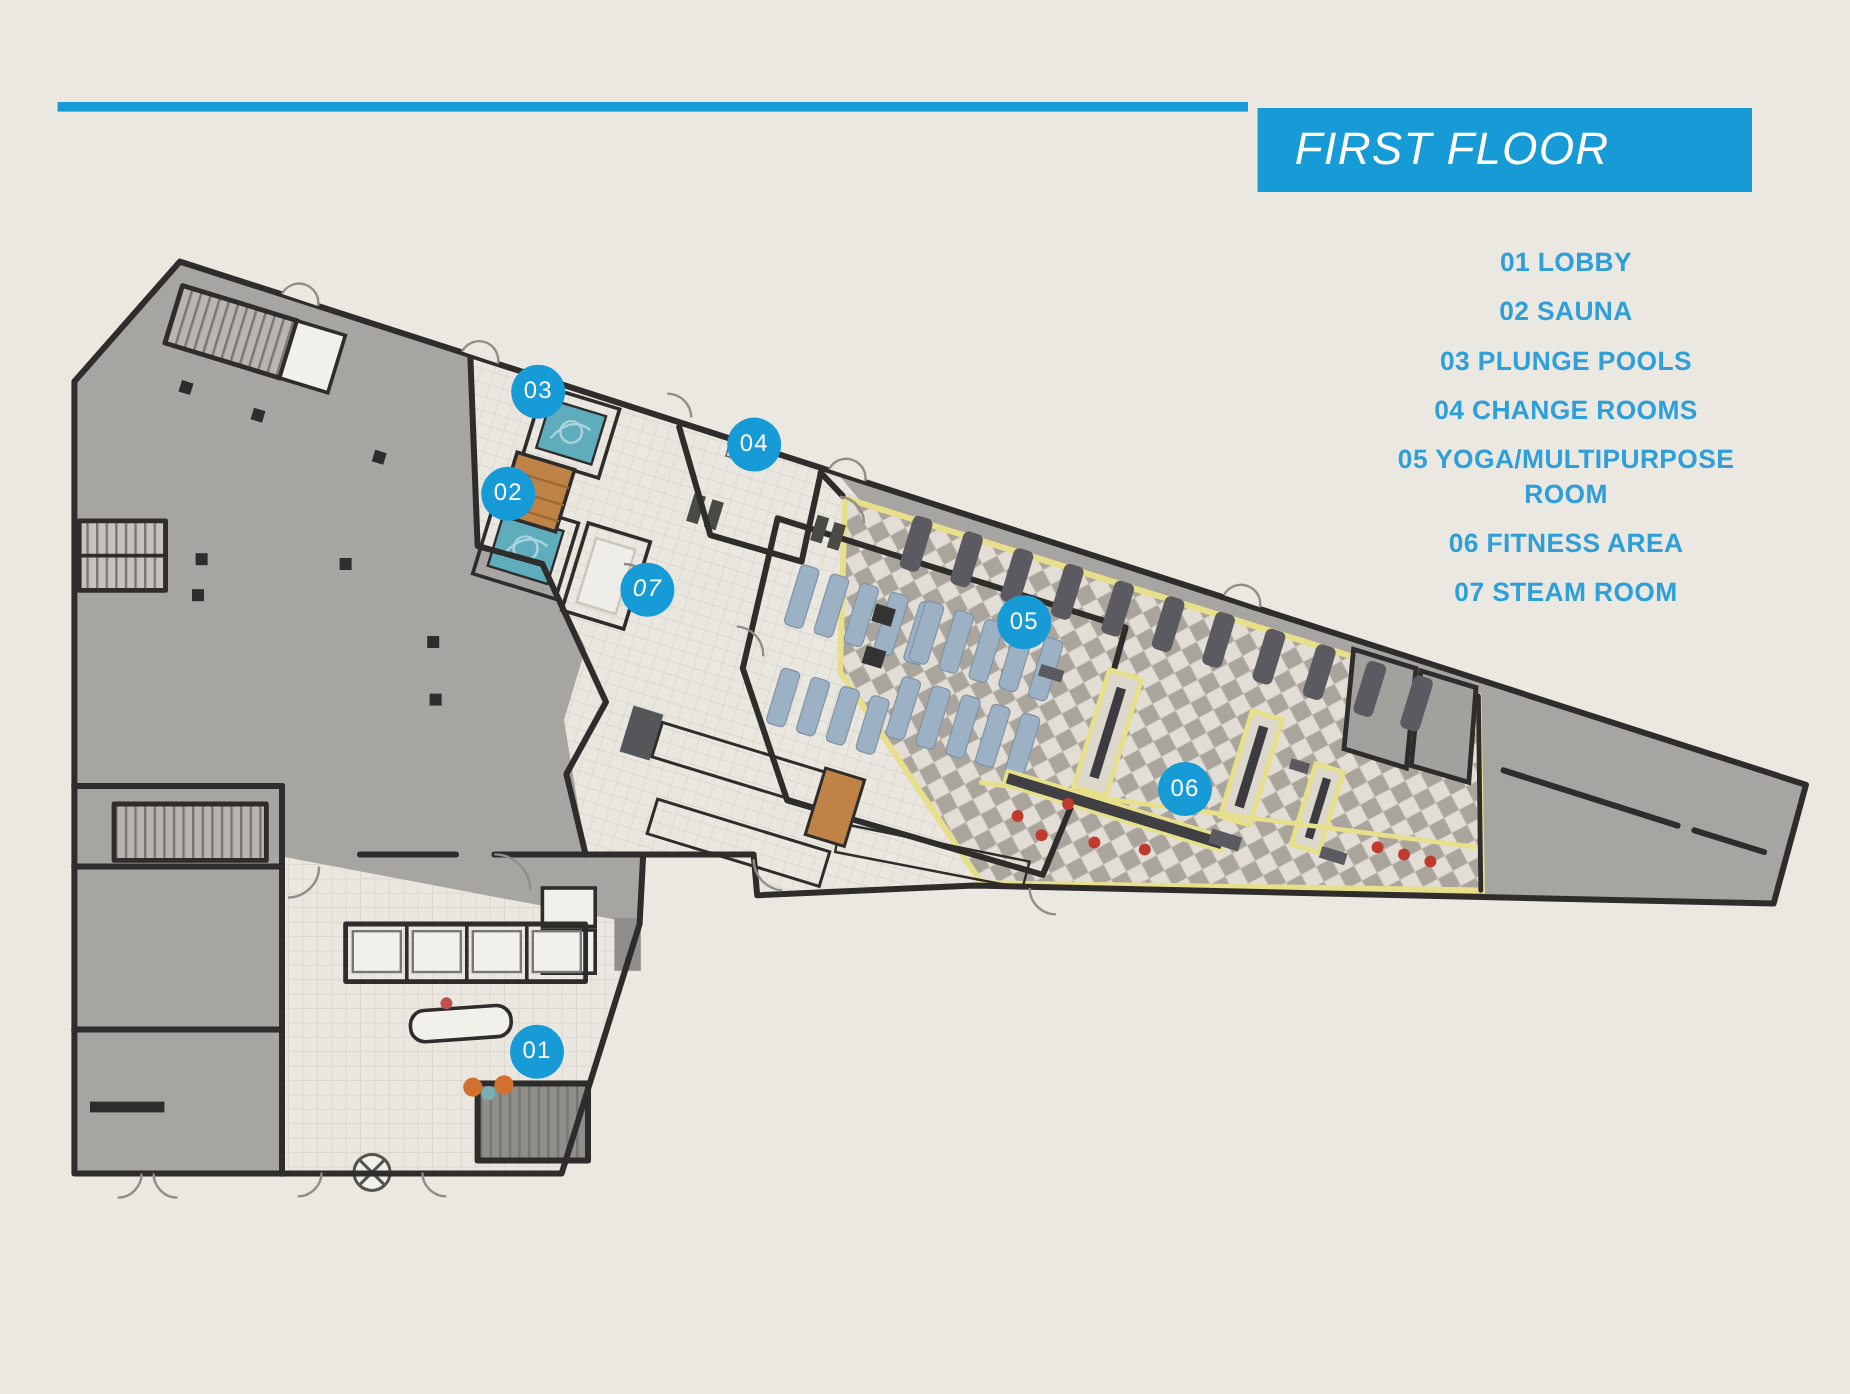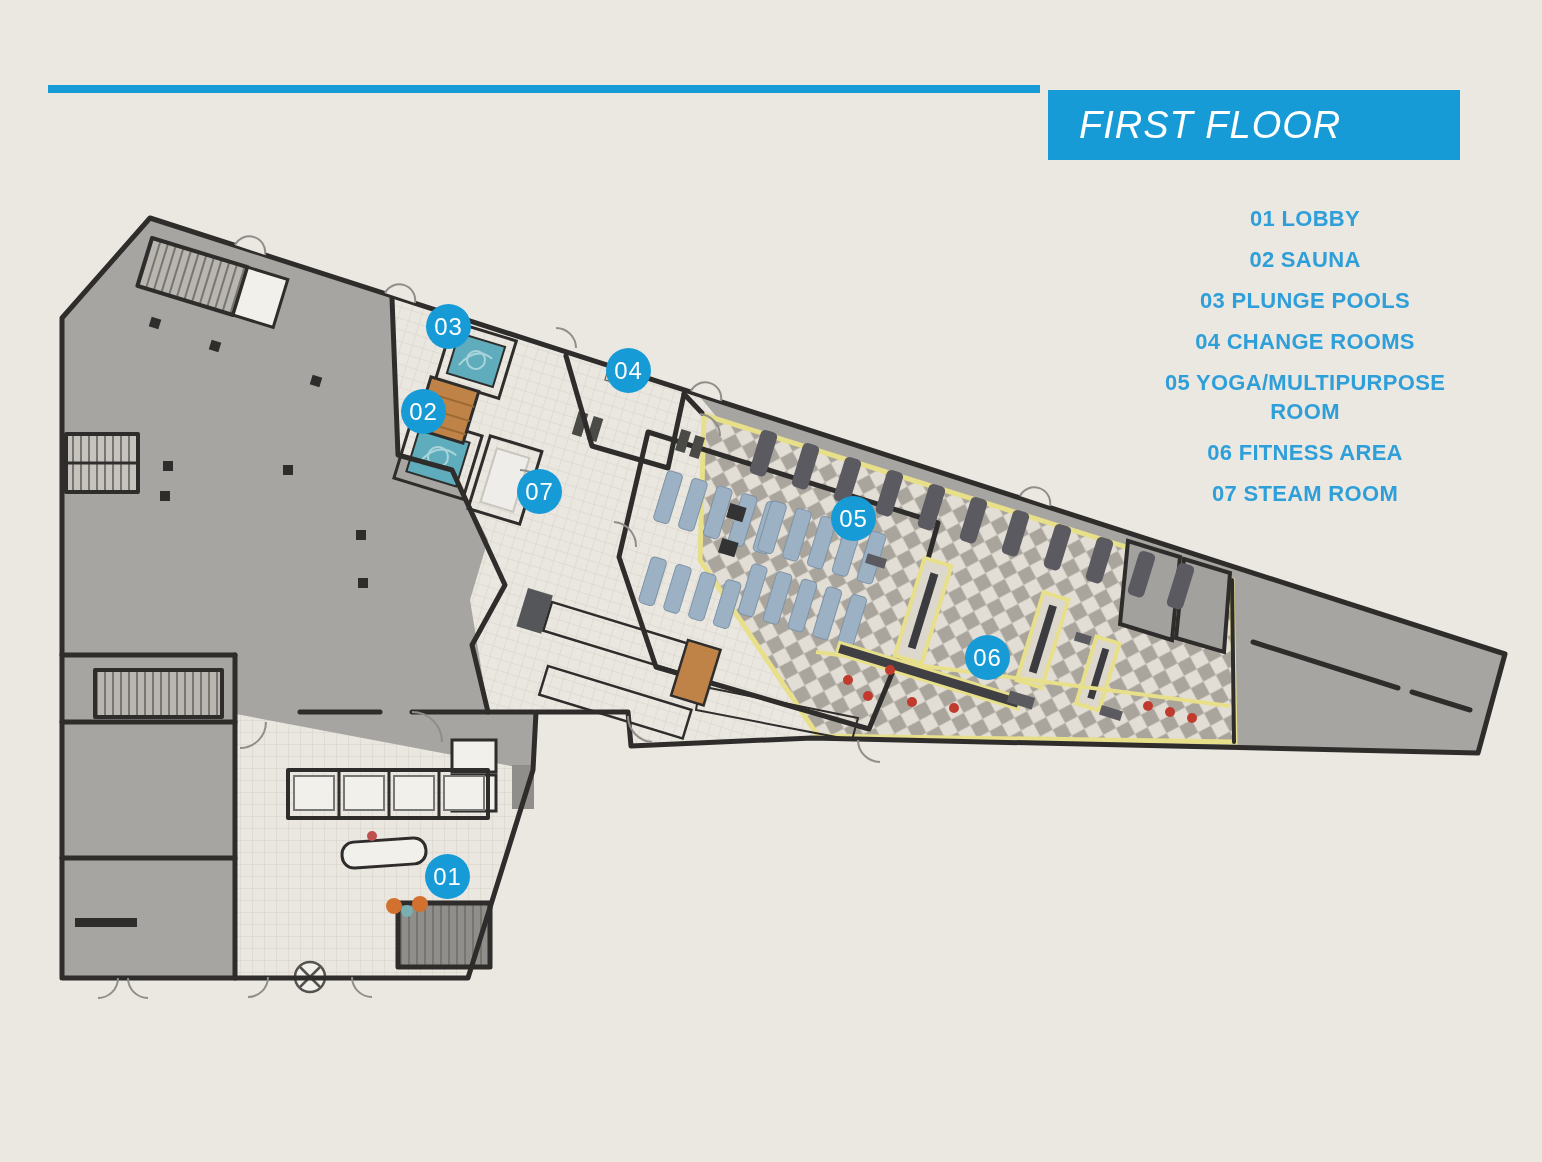--- a/index.html
+++ b/index.html
@@ -9,21 +9,21 @@
   .title-box{position:absolute;left:1048px;top:90px;width:412px;height:70px;background:var(--accent,#169bd7);
              display:flex;align-items:center;box-sizing:border-box;padding-left:31px;}
   .title-box span{color:#fff;font-style:italic;font-size:38px;letter-spacing:1px;}
   .legend{position:absolute;right:82px;top:204px;width:330px;}
   .legend-item{font-weight:700;font-size:22px;line-height:29px;color:var(--legendText,#2e9fd9);
                text-align:center;margin:0 0 12px auto;max-width:310px;letter-spacing:.3px;}
   .plan{position:absolute;left:0;top:0;width:1542px;height:1162px;}
   .plan svg{position:absolute;left:0;top:0;}
   .marker{position:absolute;width:45px;height:45px;margin:-23px 0 0 -23px;border-radius:50%;
           background:var(--accent,#169bd7);color:#fff;display:flex;align-items:center;justify-content:center;
-          font-size:24px;letter-spacing:1px;}
+          font-size:20px;letter-spacing:1px;}
   
   .wall{stroke:var(--wall,#2f2d2b);fill:none;stroke-linecap:round;stroke-linejoin:round;}
   .wallthin{stroke:var(--wall,#2f2d2b);fill:none;}
   .f-base{fill:var(--gray,#a7a5a1);}
   .f-gray{fill:#a3a19e;}
   .f-graymid{fill:#b9b6b1;}
   .f-graydark{fill:var(--grayDark,#8f8e8b);}
   .f-white{fill:var(--white,#f2f0eb);}
   .f-wood{fill:var(--wood,#bf8348);}
   .s-wood{stroke:var(--woodDark,#9c6a33);fill:none;}
@@ -321,16 +321,16 @@
       </g>
     </svg>
 
     <div id="markers">
         <div class="marker" style="left: 448px; top: 877px;">01</div>
         <div class="marker" style="left: 424px; top: 412px;">02</div>
         <div class="marker" style="left: 449px; top: 327px;">03</div>
         <div class="marker" style="left: 629px; top: 371px;">04</div>
         <div class="marker" style="left: 854px; top: 519px;">05</div>
         <div class="marker" style="left: 988px; top: 658px;">06</div>
-        <div class="marker" style="left: 540px; top: 492px;">07</div>
+        <div class="marker" style="left: 540px; top: 492px; font-style: italic;">07</div>
       </div>
   </div>
 </div>
 
 </body></html>

